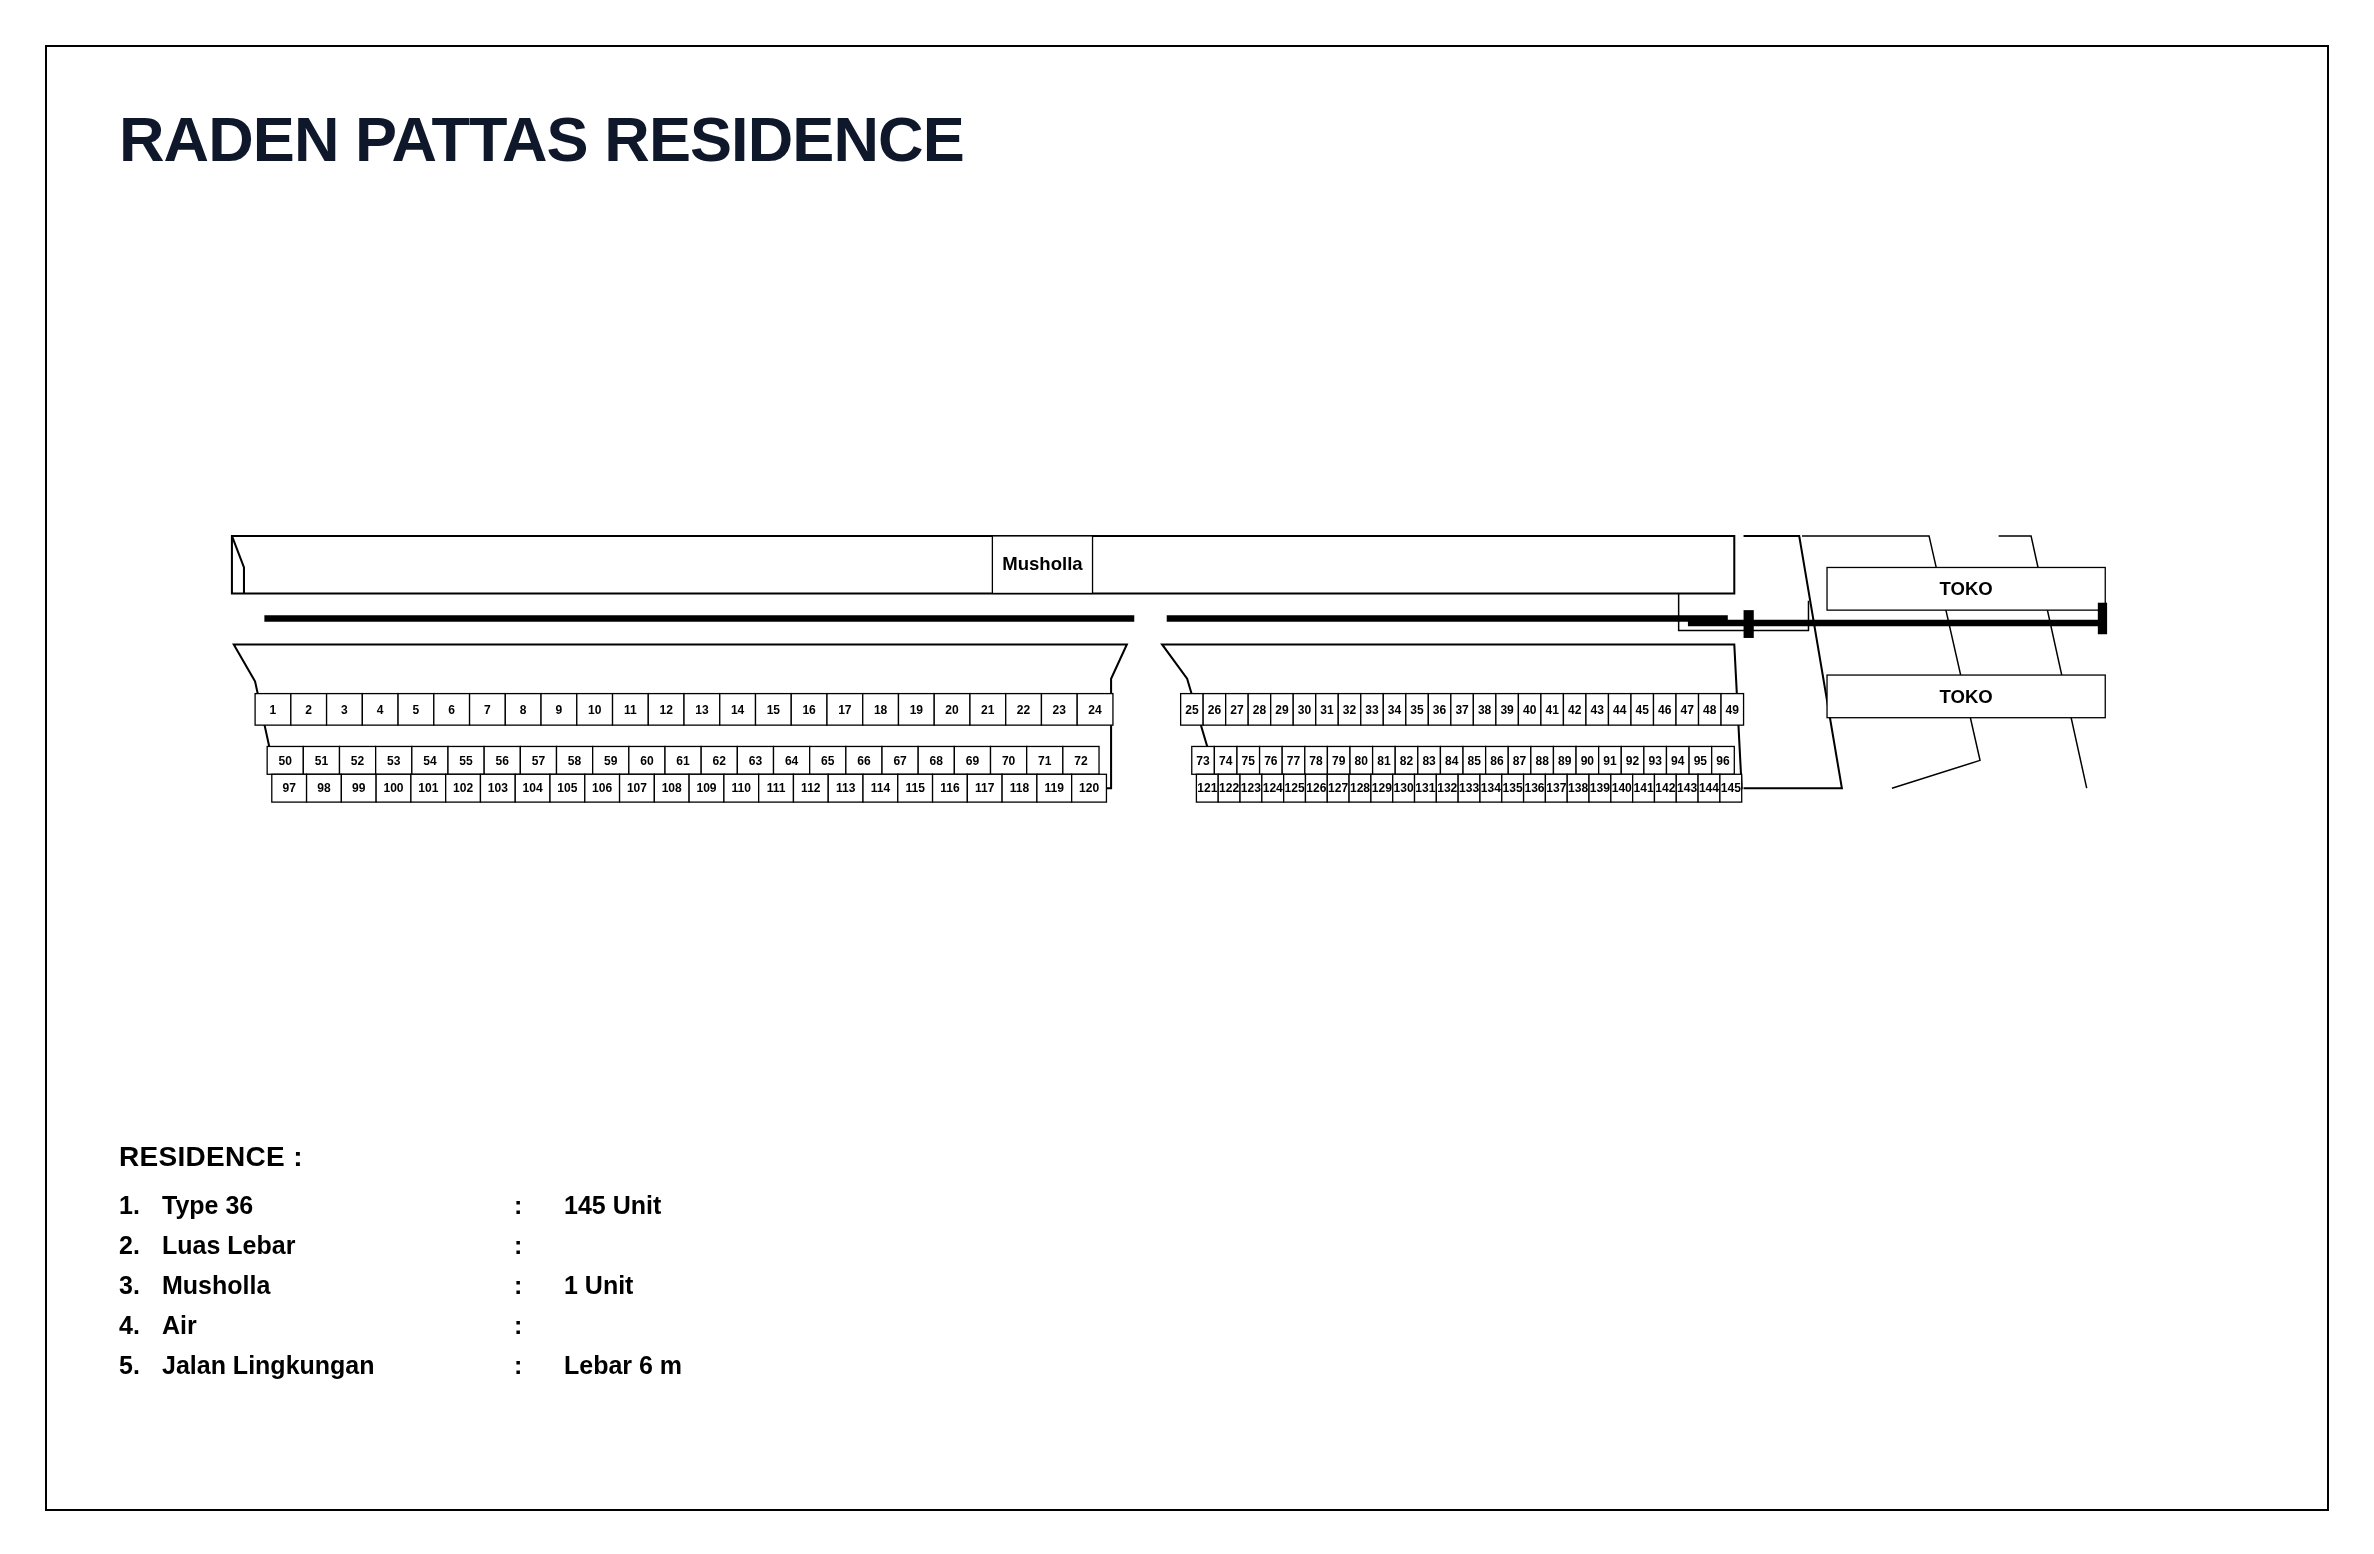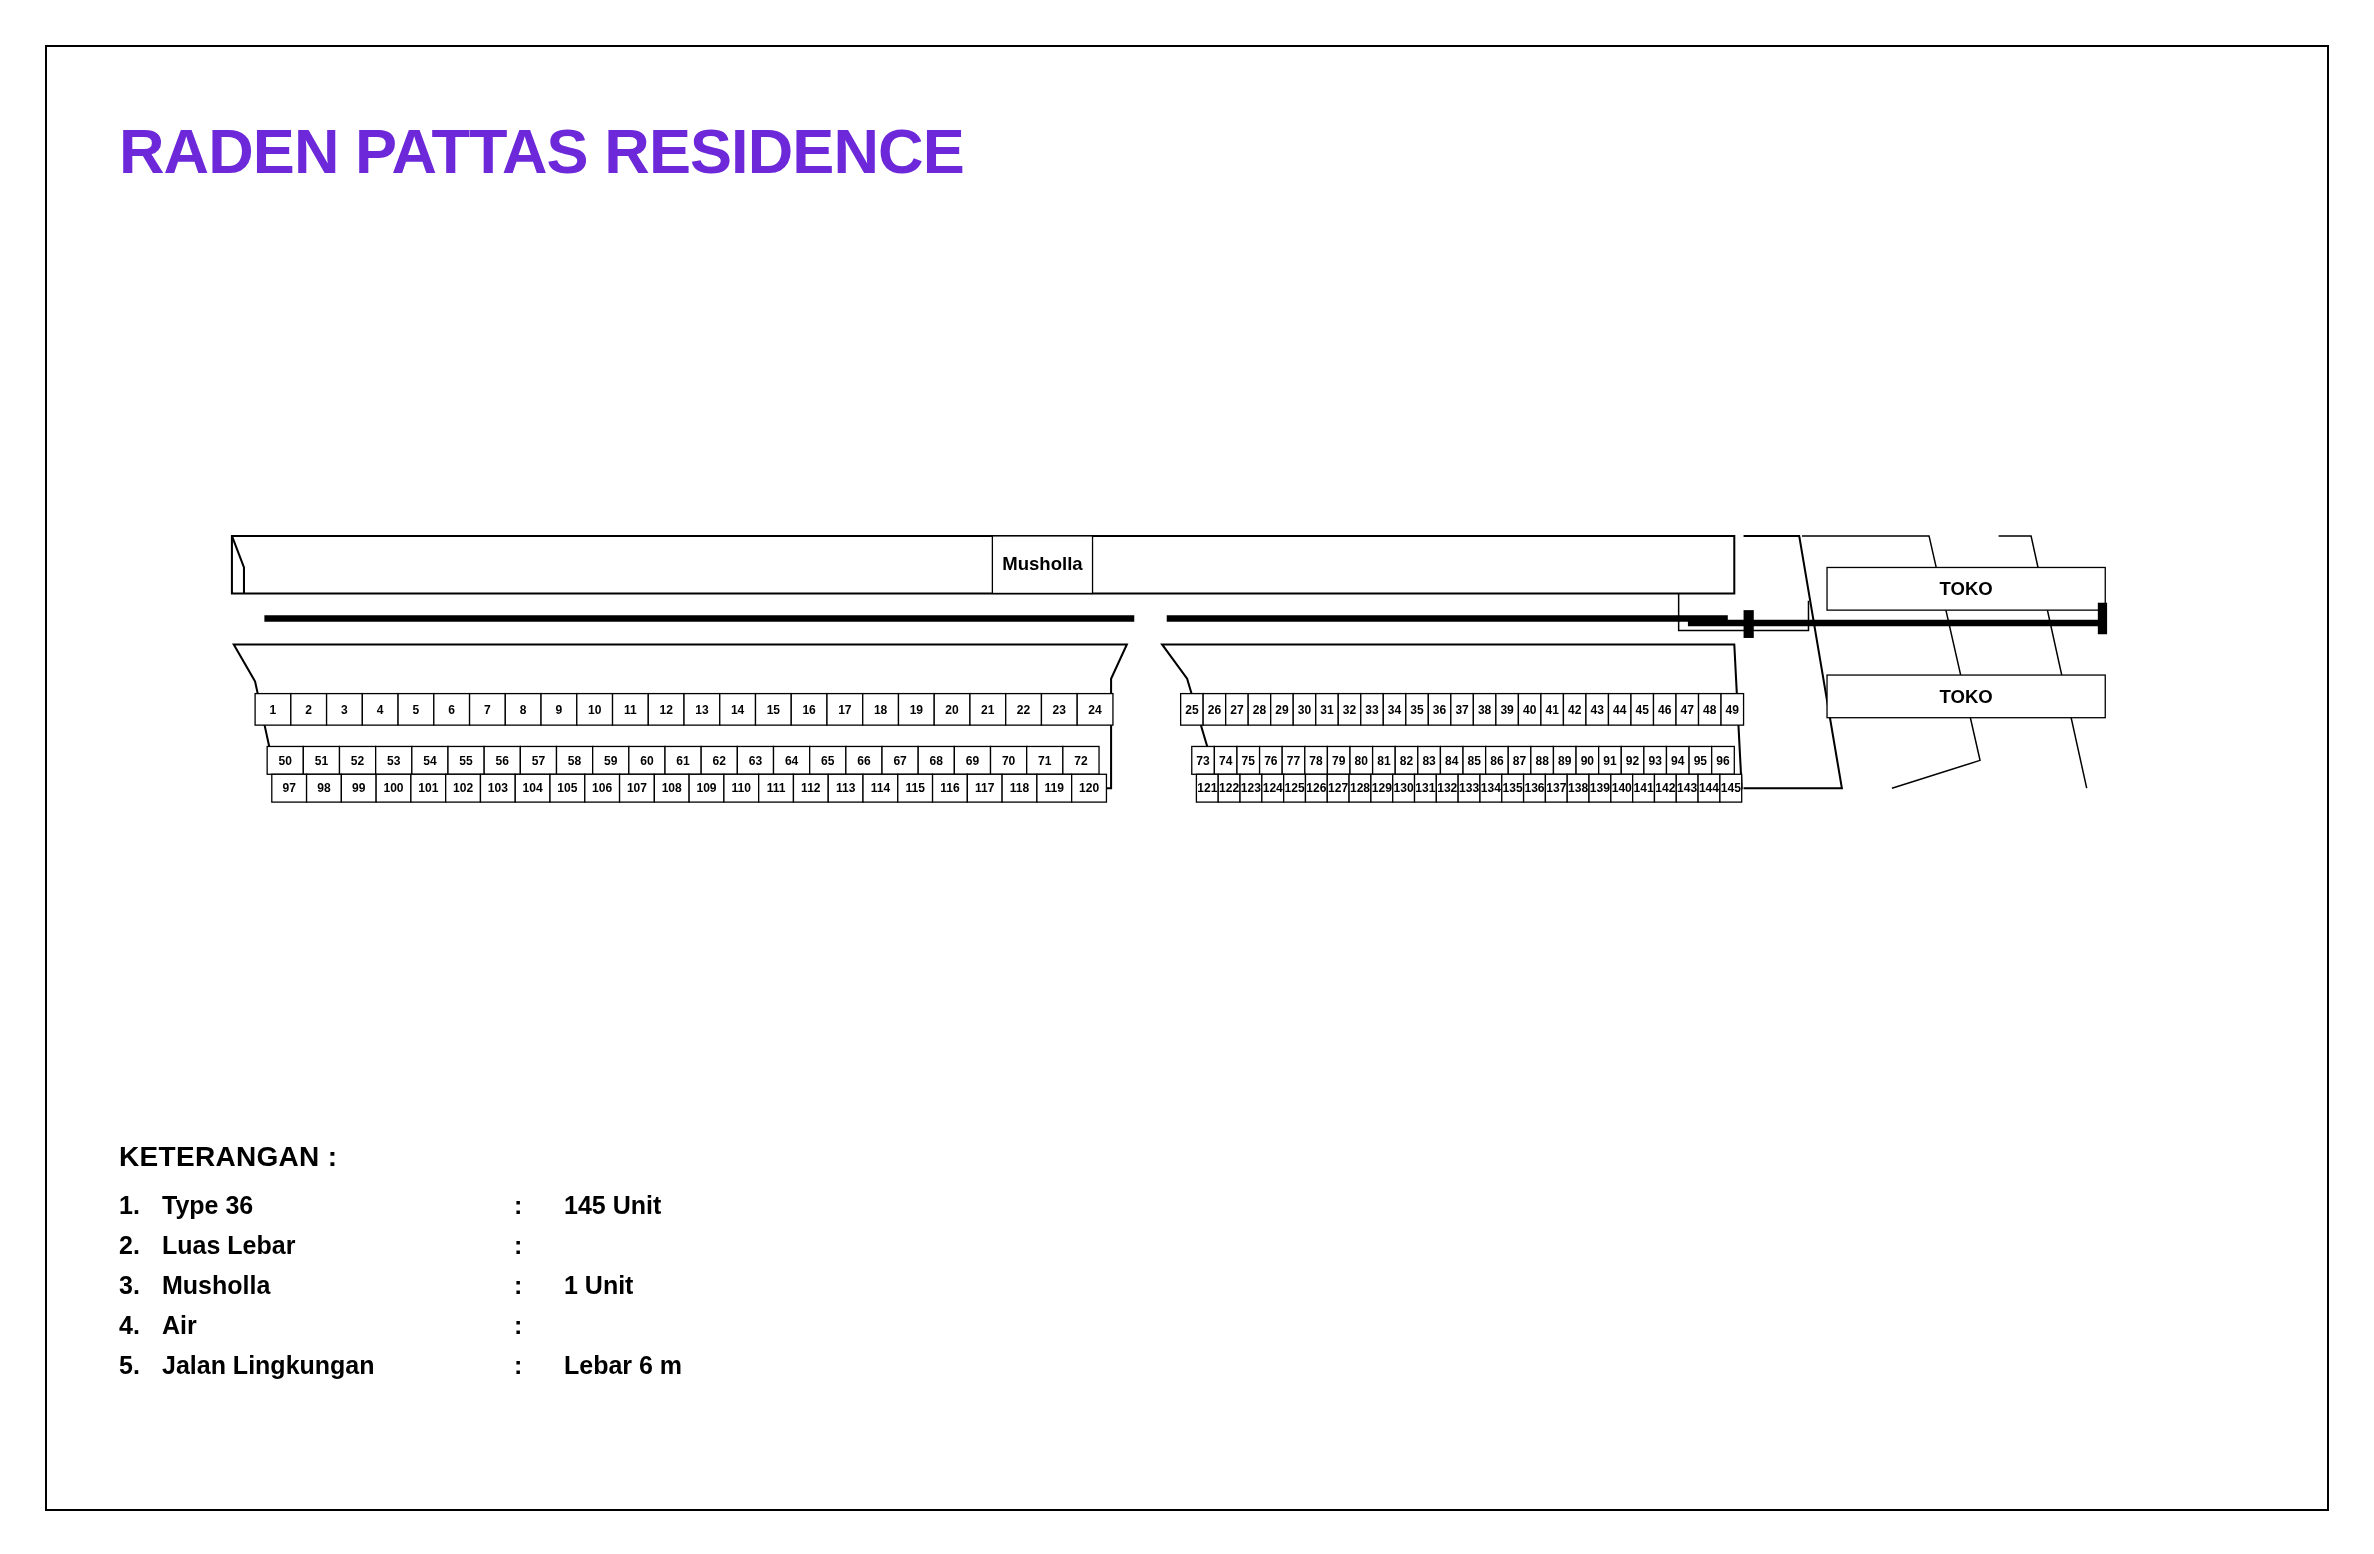--- a/index.html
+++ b/index.html
@@ -42,22 +42,22 @@
     font-weight: bold;
     letter-spacing: 0.5px;
     line-height: 1.25;
     color: #1a1a1a;
   }
   .title-main {
     font-size: 63px;
     font-weight: bold;
     letter-spacing: -0.9px;
     line-height: 1.12;
-    margin-top: 12px;
-    color: #6d28d9;
+    margin-top: 0;
+    color: #0f172a;
   }
   .title-company {
     font-size: 30px;
     font-weight: bold;
     letter-spacing: 0.5px;
     margin-top: 5.6px;
     color: #000000;
   }
   
   #siteplan {
@@ -491,21 +491,21 @@
           <rect class="lot-cell" x="1650.96" y="315" width="23.52" height="30"></rect>
           <text class="lot-num" x="1662.72" y="334.50">144</text>
           <rect class="lot-cell" x="1674.48" y="315" width="23.52" height="30"></rect>
           <text class="lot-num" x="1686.24" y="334.50">145</text>
         </g>
 
     </svg>
   </div>
 
   <div class="legend">
-    <div class="legend-title">KETERANGAN :</div>
+    <div class="legend-title">RESIDENCE :</div>
     <div id="legend-rows">
         <div class="legend-row">
           <span class="legend-idx">1.</span>
           <span class="legend-label">Type 36</span>
           <span class="legend-colon">:</span>
           <span class="legend-value">145 Unit</span>
         </div>
         <div class="legend-row">
           <span class="legend-idx">2.</span>
           <span class="legend-label">Luas Lebar</span>

